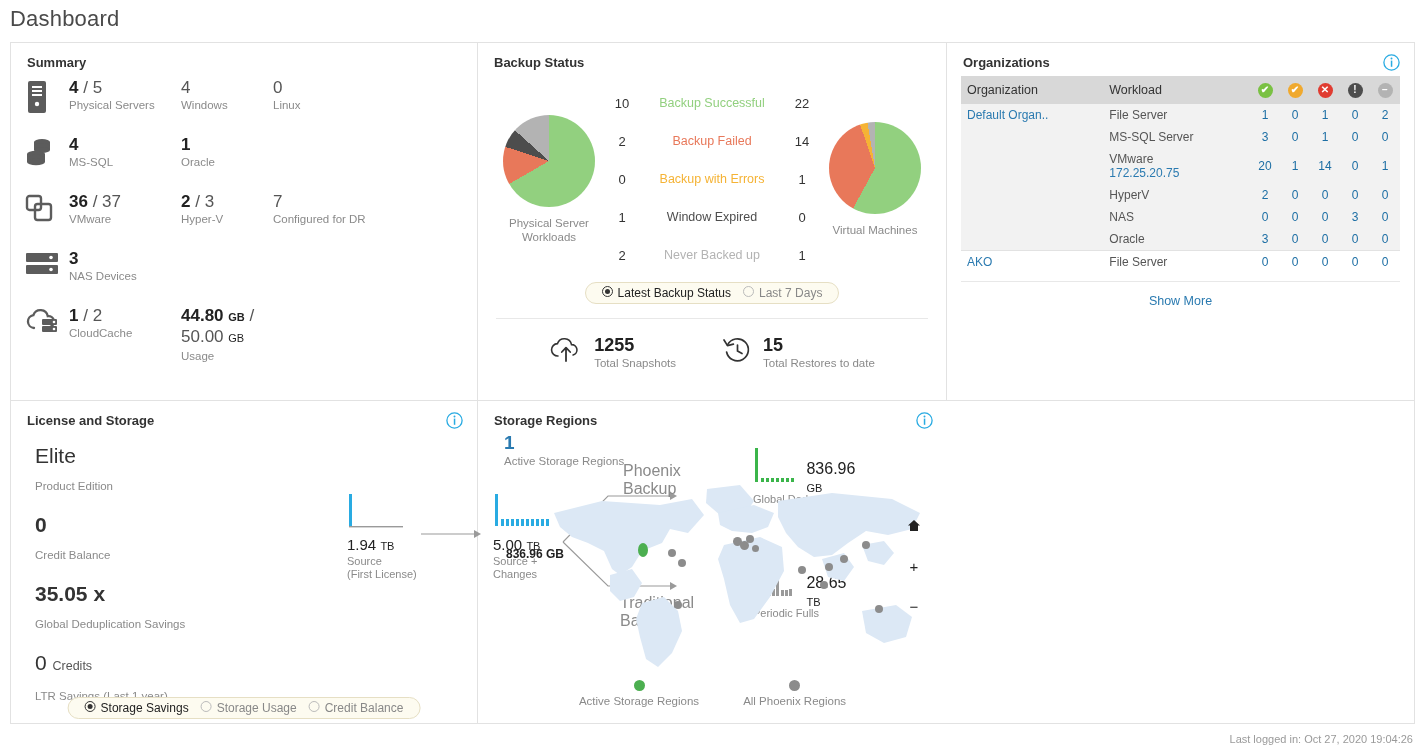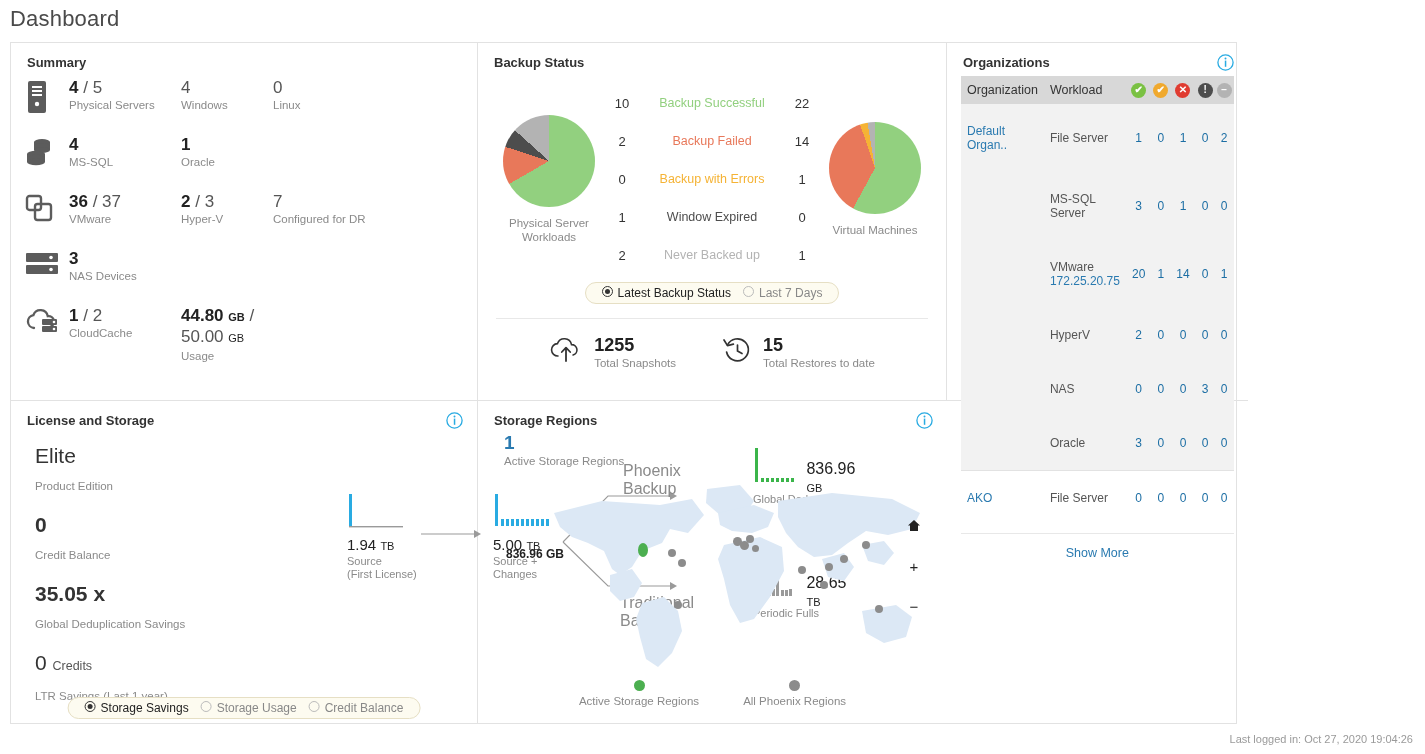--- a/index.html
+++ b/index.html
@@ -12,21 +12,21 @@
     overflow: hidden;
   }
   .page-title {
     font-size: 22px;
     font-weight: 400;
     color: #4a4a4a;
     padding: 6px 8px 10px 10px;
     letter-spacing: 0.2px;
   }
   .grid {
-    width: 1227px;
+    width: 1405px;
     margin: 0 10px;
     border: 1px solid #e2e2e2;
     display: grid;
     grid-template-columns: 467px 469px 1fr;
     grid-template-rows: 358px 322px;
     background: #fff;
   }
   .panel { position: relative; border-right: 1px solid #e2e2e2; border-bottom: 1px solid #e2e2e2; padding: 10px 14px; }
   .panel.last-col { border-right: none; }
   .panel.last-row { border-bottom: none; }
@@ -65,21 +65,21 @@
   .bs-div { border-top: 1px solid #e8e8e8; margin: 14px 4px 0 4px; }
   .bs-totals { display: flex; justify-content: center; gap: 46px; margin-top: 16px; }
   .tot { display: flex; align-items: center; gap: 11px; }
   .tot .v { font-size: 18px; font-weight: bold; color: #222; line-height: 20px; text-align: center;}
   .tot .l { font-size: 11.5px; color: #8a8a8a; margin-top: 2px; }
 
   
   .org-table { width: 100%; border-collapse: collapse; margin-top: 6px; font-size: 12px; }
   .org-table thead th { background: #d8d8d8; color: #333; font-weight: normal; font-size: 12.5px; text-align: left; padding: 7px 6px; }
   .org-table thead th.ic { text-align: center; width: 30px; padding: 5px 2px; }
-  .org-table td { padding: 20px 6px; font-size: 12px; vertical-align: middle; }
+  .org-table td { padding: 4px 6px; font-size: 12px; vertical-align: middle; }
   .org-table td.num { text-align: center; color: #1c6ea4; width: 30px; }
   .org-table tbody tr.shaded td { background: #f2f2f2; }
   .org-link { color: #2a7ab0; cursor: pointer; }
   .org-wl { color: #555; }
   .org-sub { color: #2a7ab0; display: block; }
   .org-sep td { border-top: 1px solid #e2e2e2; }
   .show-more { text-align: center; margin-top: 8px; padding-top: 9px; border-top: 1px solid #e8e8e8; }
   .show-more span { color: #2a7ab0; font-size: 12.5px; cursor: pointer; }
   .sicon { width: 15px; height: 15px; border-radius: 50%; display: inline-flex; align-items: center; justify-content: center; color: #fff; font-size: 10px; font-weight: bold; line-height: 1;}
 

